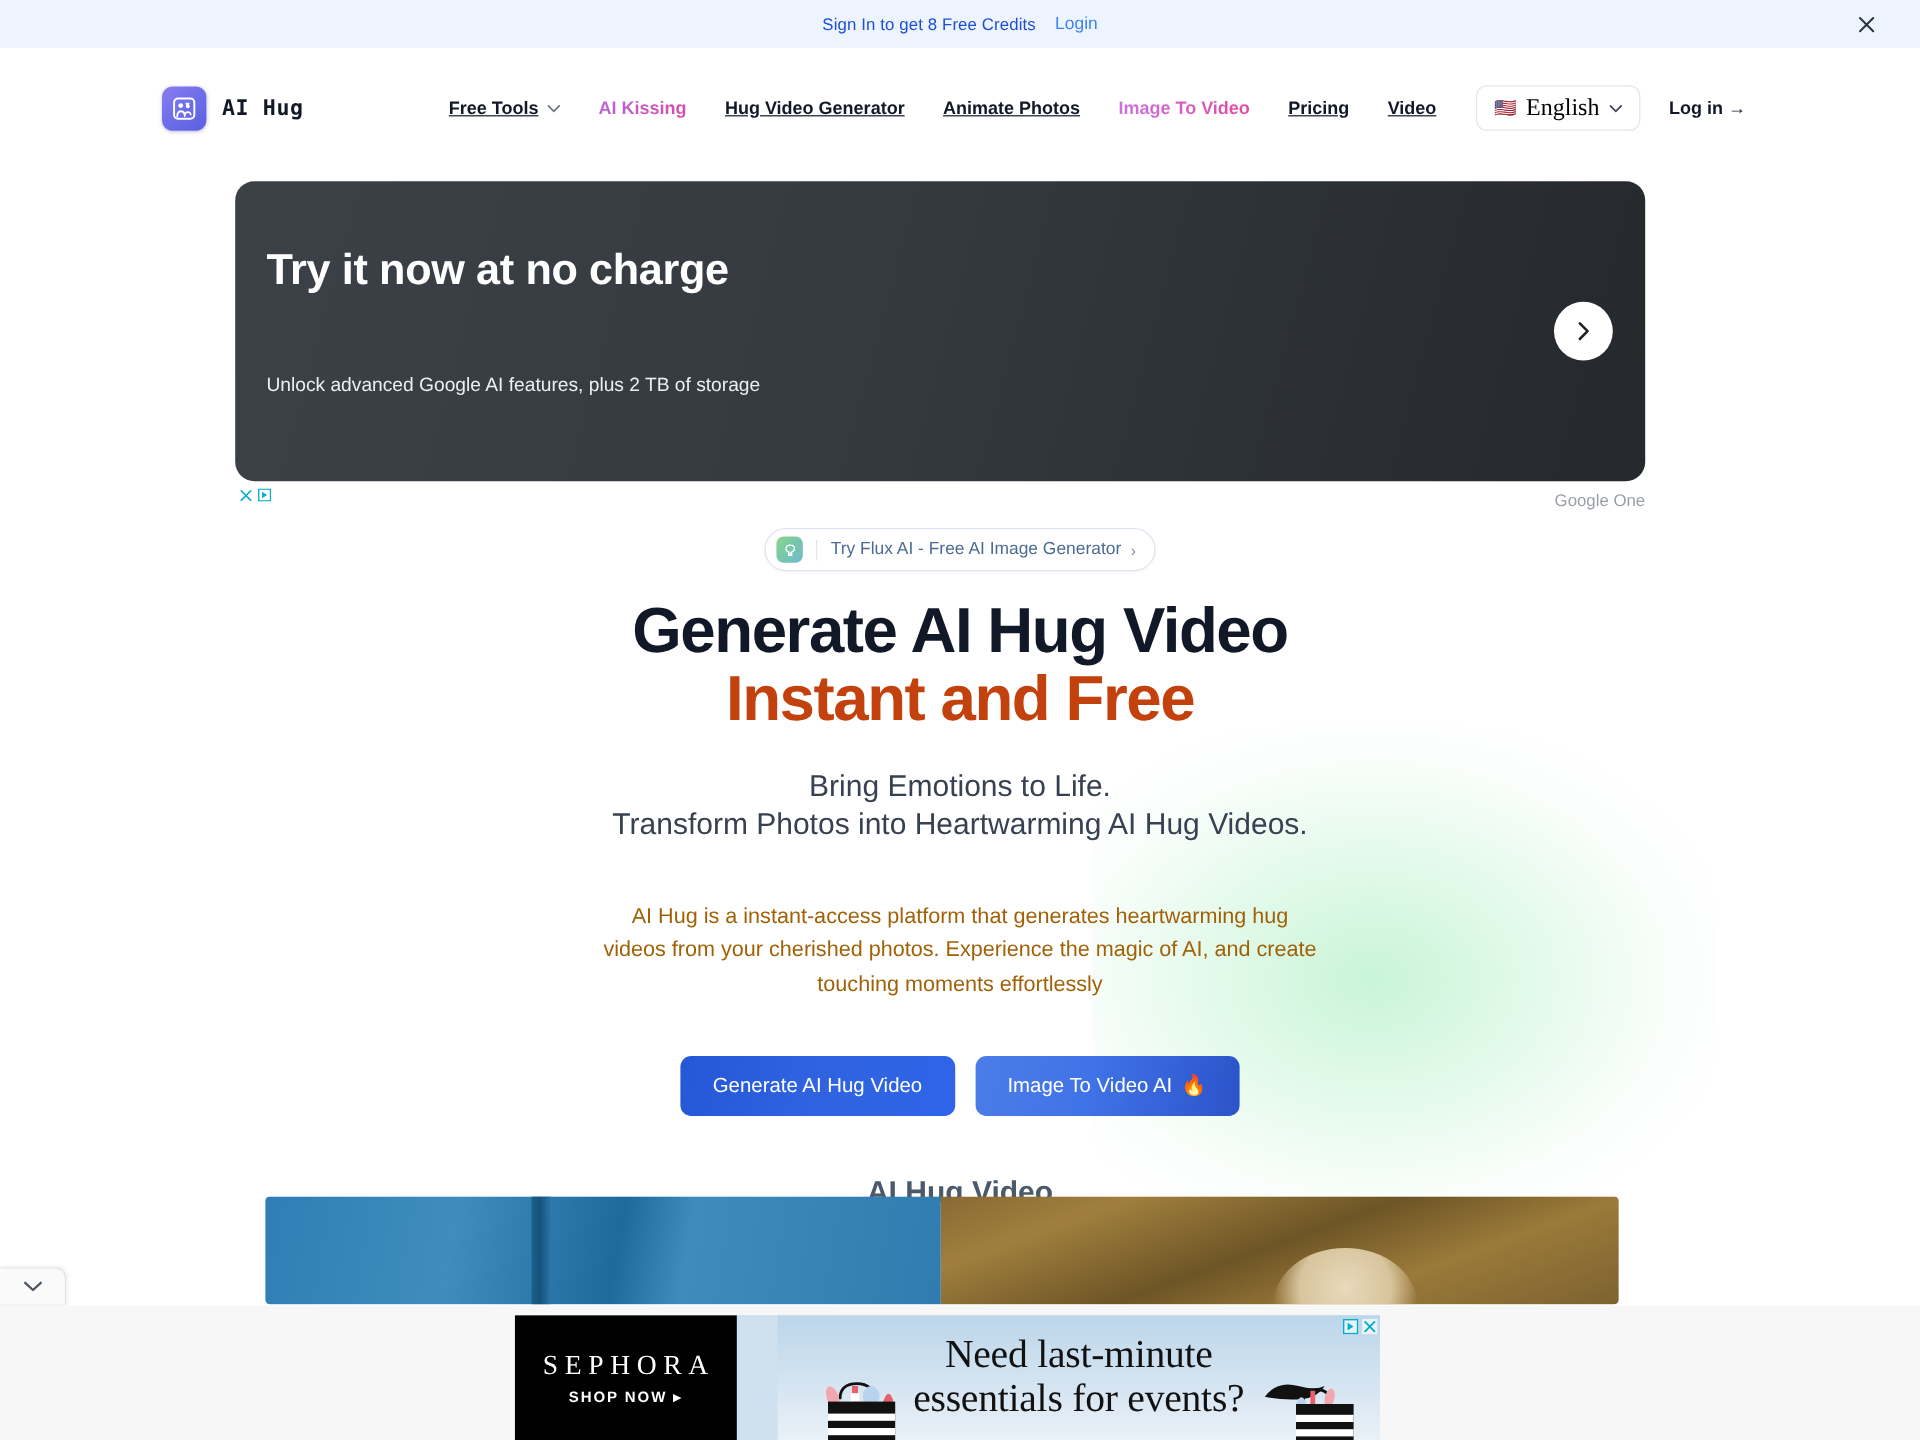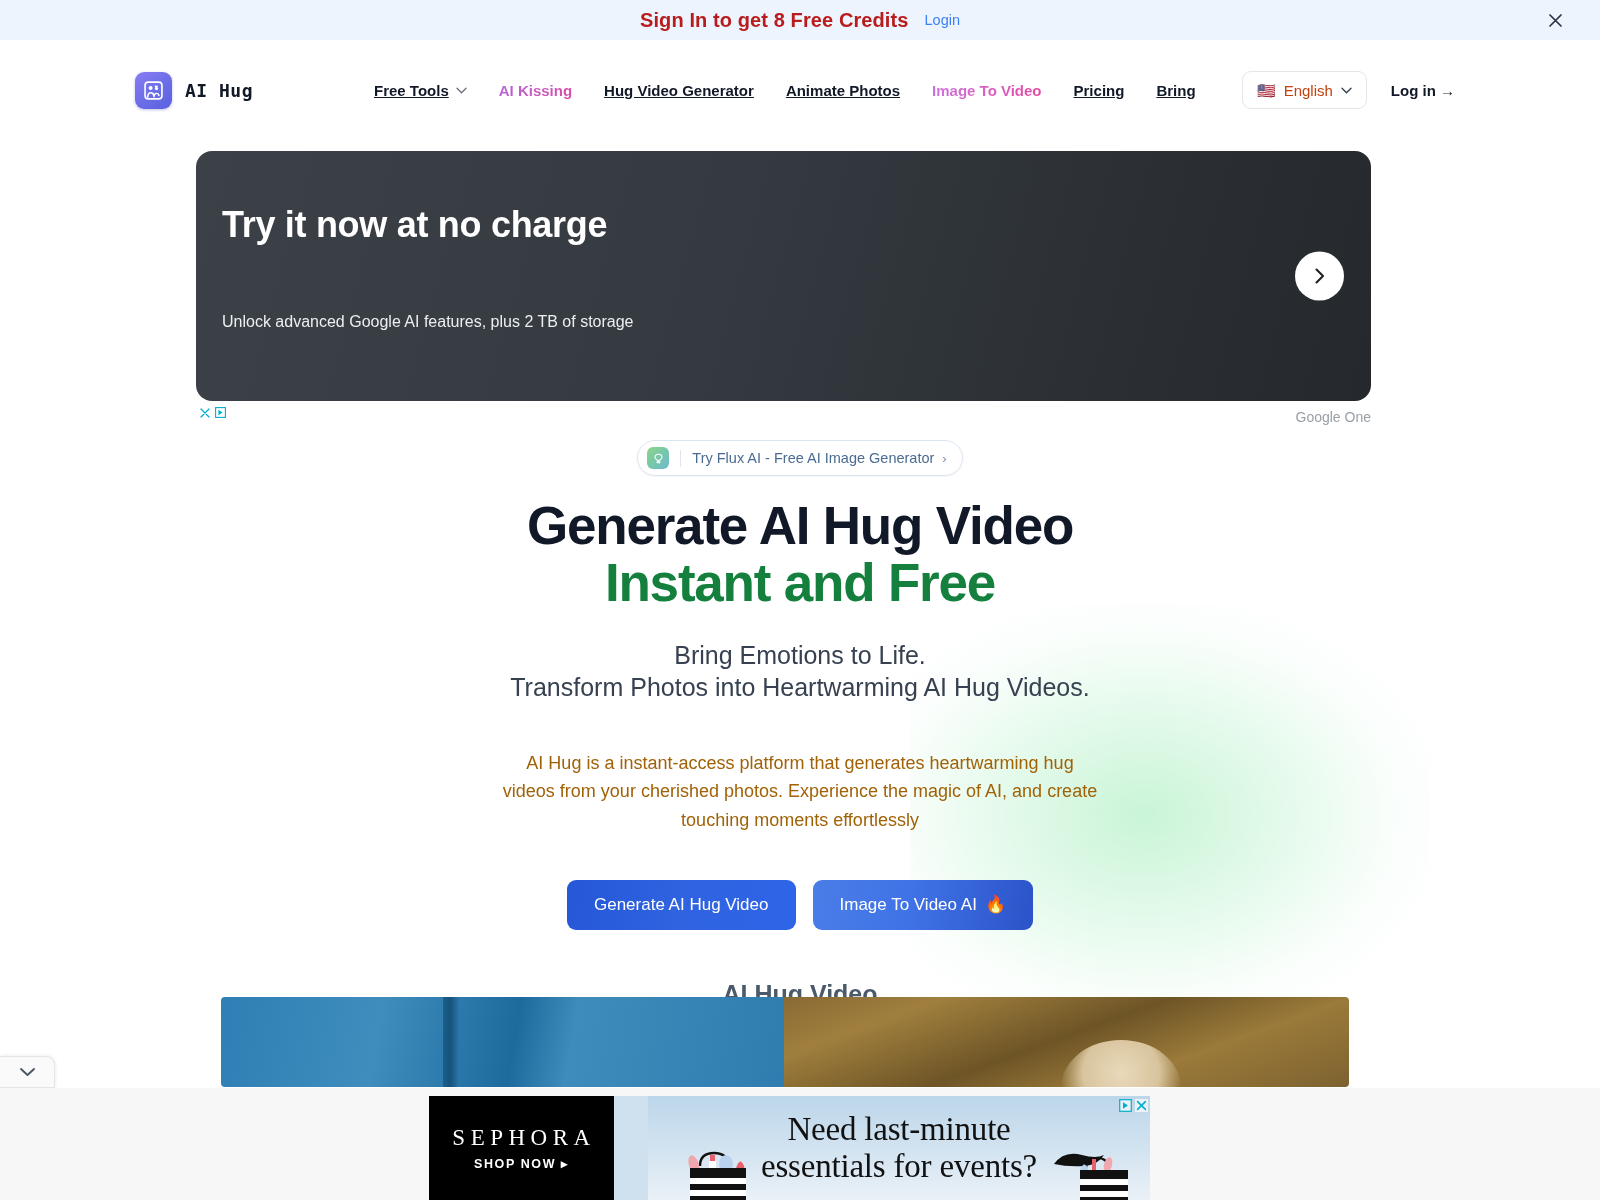--- a/index.html
+++ b/index.html
@@ -10,21 +10,21 @@
     overflow: hidden;
   }
   .page { position: relative; width: 1600px; height: 1200px; background:#fff; }
 
   
   .topbar {
     position: absolute; top:0; left:0; width:1600px; height:40px;
     background:#eef4fd;
     display:flex; align-items:center; justify-content:center;
   }
-  .topbar-text { font-size:20px; color:#b91c1c; font-weight:700; letter-spacing:.1px; }
+  .topbar-text { font-size:14px; color:#1d4ed8; font-weight:400; letter-spacing:.1px; }
   .topbar-login { font-size:14.5px; color:#3b82f6; margin-left:16px; cursor:pointer; }
   .topbar-close {
     position:absolute; right:34px; top:50%; transform:translateY(-50%);
     width:22px; height:22px; display:flex; align-items:center; justify-content:center;
     cursor:pointer;
   }
   .topbar-close svg { display:block; }
 
   
   .nav {
@@ -54,21 +54,21 @@
     -webkit-background-clip:text; background-clip:text; -webkit-text-fill-color:transparent; }
   .chev-sm { width:11px; height:7px; flex:0 0 auto; }
 
   .nav-right { position:absolute; right:145px; display:flex; align-items:center; gap:24px; }
   .lang-pill {
     display:flex; align-items:center; gap:8px;
     border:1px solid #e3e6ea; border-radius:9px;
     height:38px; padding:0 14px; background:#fff; cursor:pointer;
   }
   .flag { font-size:15px; line-height:1; }
-  .lang-label { font-size:15px; color:#c2410c; font-weight:400; }
+  .lang-label { font-size:20px; color:#000000; font-weight:400;font-family:Liberation Serif, serif; }
   .login-btn { font-size:15px; font-weight:700; color:#111827; cursor:pointer; white-space:nowrap; }
 
   
   .ad-wrap { position:absolute; left:196px; top:151px; width:979px;text-align:center; }
   .ad-card {
     position:relative; width:1175px; height:250px; border-radius:16px;
     background:linear-gradient(105deg,#3c4148 0%,#343a40 45%,#25282c 100%);
     overflow:hidden;
   }
   .ad-title {
@@ -106,21 +106,21 @@
     display:flex; align-items:center; justify-content:center; flex:0 0 auto;
   }
   .flux-divider { width:1px; height:17px; background:#dfe5ec; margin-right:11px; }
   .flux-text { font-size:14.5px; color:#4b6b93; white-space:nowrap; }
   .flux-chev { font-size:13px; color:#7b8ca3; margin-left:8px; }
 
   .h1 {
     margin-top:22px; font-size:53px; line-height:1.07; font-weight:700;
     color:#111827; letter-spacing:-1.2px;
   }
-  .h1 .blue { color:#15803d; display:block; }
+  .h1 .blue { color:#c2410c; display:block; }
 
   .h2 {
     margin-top:28px; font-size:25px; line-height:1.28; font-weight:400; color:#374151;
   }
   .desc {
     margin-top:46px; font-size:18px; line-height:1.56; color:#a16207;
     width:600px; margin-left:auto; margin-right:auto;text-align:center;
   }
 
   .cta-row { margin-top:46px; display:flex; justify-content:center; gap:17px; }
@@ -232,21 +232,21 @@
         <span>Free Tools</span>
         <svg class="chev-sm" viewBox="0 0 11 7">
             <path d="M1 1.3 L5.5 5.7 L10 1.3" fill="none" stroke="#6b7280" stroke-width="1.4" stroke-linecap="round"></path>
           </svg>
       </div>
       <div class="nav-link pink">AI Kissing</div>
       <div class="nav-link">Hug Video Generator</div>
       <div class="nav-link">Animate Photos</div>
       <div class="nav-link grad">Image To Video</div>
       <div class="nav-link">Pricing</div>
-      <div class="nav-link">Bring</div>
+      <div class="nav-link">Video</div>
     </div>
 
     <div class="nav-right">
       <div class="lang-pill">
         <span class="flag">🇺🇸</span>
         <span class="lang-label">English</span>
         <svg class="chev-sm" viewBox="0 0 11 7">
             <path d="M1 1.3 L5.5 5.7 L10 1.3" fill="none" stroke="#374151" stroke-width="1.4" stroke-linecap="round"></path>
           </svg>
       </div>

